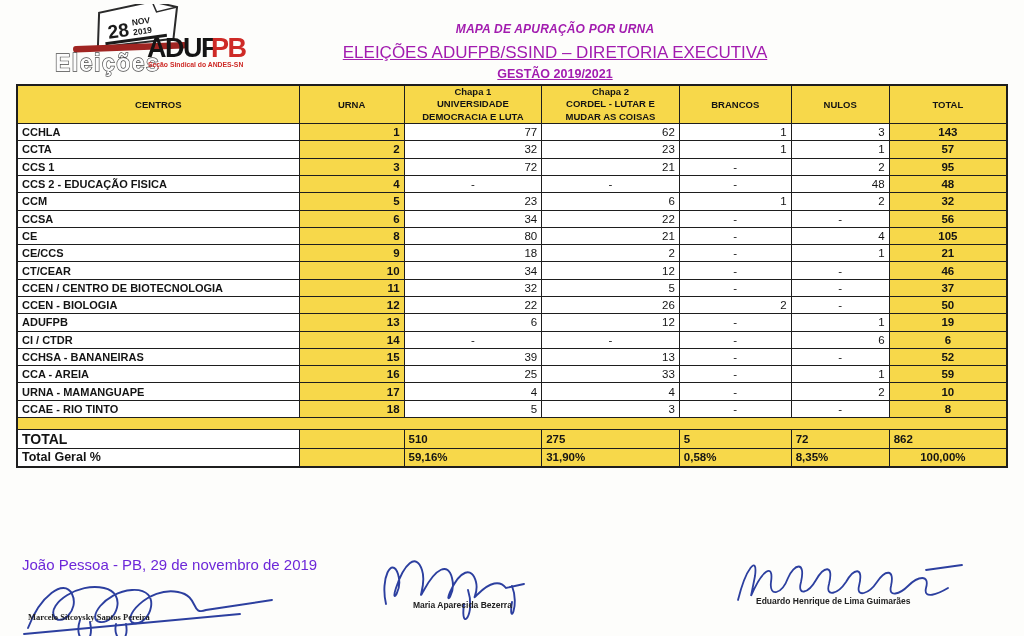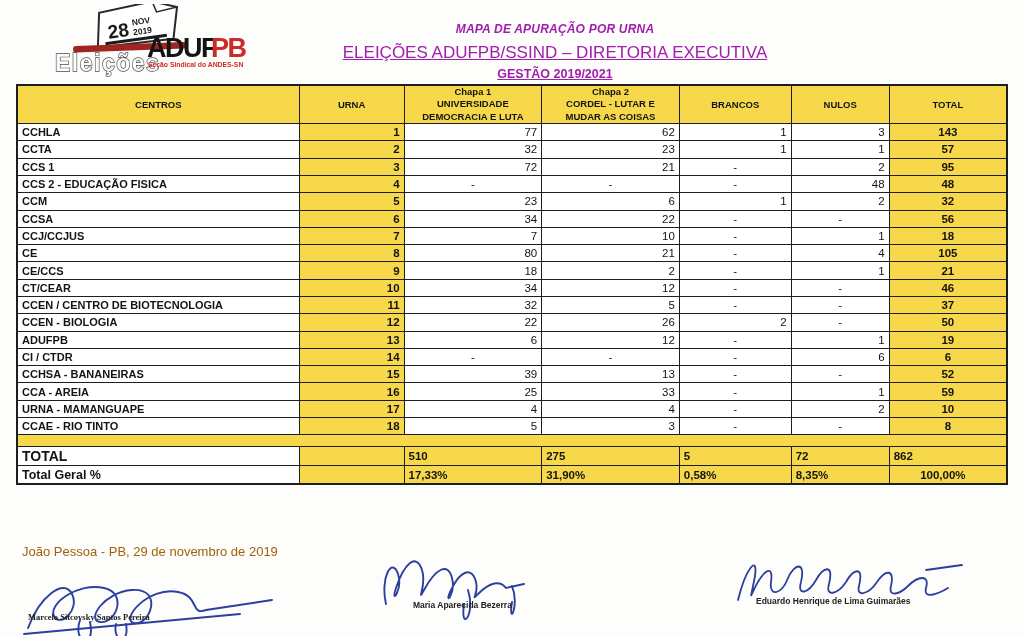--- a/index.html
+++ b/index.html
@@ -35,21 +35,21 @@
   tr.band{height:12px;} tr.band td{background:#f7d84a;}
 
   tr.total-row{height:19px;} tr.pct-row{height:18px;}
   td.t-label{background:#fff;font-size:14px;font-weight:bold;}
   td.p-label{background:#fff;font-size:12.5px;font-weight:bold;}
   td.t-fill{background:#f7d84a;}
   td.t-num{background:#f7d84a;font-weight:bold;font-size:11.5px;padding-right:8px;}
   td.t-num.center{text-align:center;padding-right:14px;}
 
   
-  .date-line{position:absolute;left:22px;top:544px;font-size:13px;color:#a16207;}
+  .date-line{position:absolute;left:22px;top:556px;font-size:15px;color:#6d28d9;}
   .sig{position:absolute;}
   .sig svg{position:absolute;left:0;top:0;}
   .sig .sig-name{position:absolute;font-size:8.5px;font-weight:bold;color:#222;white-space:nowrap;}
   .sig1{left:20px;top:566px;width:330px;height:85px;font-family:Liberation Serif, serif;}
   .sig1 .sig-name{left:8px;top:46px;}
   .sig2{left:372px;top:544px;width:190px;height:92px;}
   .sig2 .sig-name{left:14px;top:56px;padding-left:27px;}
   .sig3{left:728px;top:548px;width:250px;height:75px;}
   .sig3 .sig-name{left:28px;top:48px;}
 </style>
@@ -164,29 +164,20 @@
         <tr class="data-row">
       <td class="c-centro">CCSA</td>
       <td class="c-urna">6</td>
       <td class="c-num">34</td>
       <td class="c-num">22</td>
       <td class="c-num dash">-</td>
       <td class="c-num dash">-</td>
       <td class="c-total">56</td>
     </tr>
         <tr class="data-row">
-      <td class="c-centro">CCJ/CCJUS</td>
-      <td class="c-urna">7</td>
-      <td class="c-num">7</td>
-      <td class="c-num">10</td>
-      <td class="c-num dash">-</td>
-      <td class="c-num">1</td>
-      <td class="c-total">18</td>
-    </tr>
-        <tr class="data-row">
       <td class="c-centro">CE</td>
       <td class="c-urna">8</td>
       <td class="c-num">80</td>
       <td class="c-num">21</td>
       <td class="c-num dash">-</td>
       <td class="c-num">4</td>
       <td class="c-total">105</td>
     </tr>
         <tr class="data-row">
       <td class="c-centro">CE/CCS</td>
@@ -286,21 +277,21 @@
         <td class="t-fill"></td>
         <td class="t-num">510</td>
         <td class="t-num">275</td>
         <td class="t-num">5</td>
         <td class="t-num">72</td>
         <td class="t-num">862</td>
       </tr>
       <tr class="pct-row">
         <td class="p-label">Total Geral %</td>
         <td class="t-fill"></td>
-        <td class="t-num">17,33%</td>
+        <td class="t-num">59,16%</td>
         <td class="t-num">31,90%</td>
         <td class="t-num">0,58%</td>
         <td class="t-num">8,35%</td>
         <td class="t-num center">100,00%</td>
       </tr>
     </tbody>
   </table>
 
   <div class="date-line">João Pessoa - PB, 29 de novembro de 2019</div>
 

